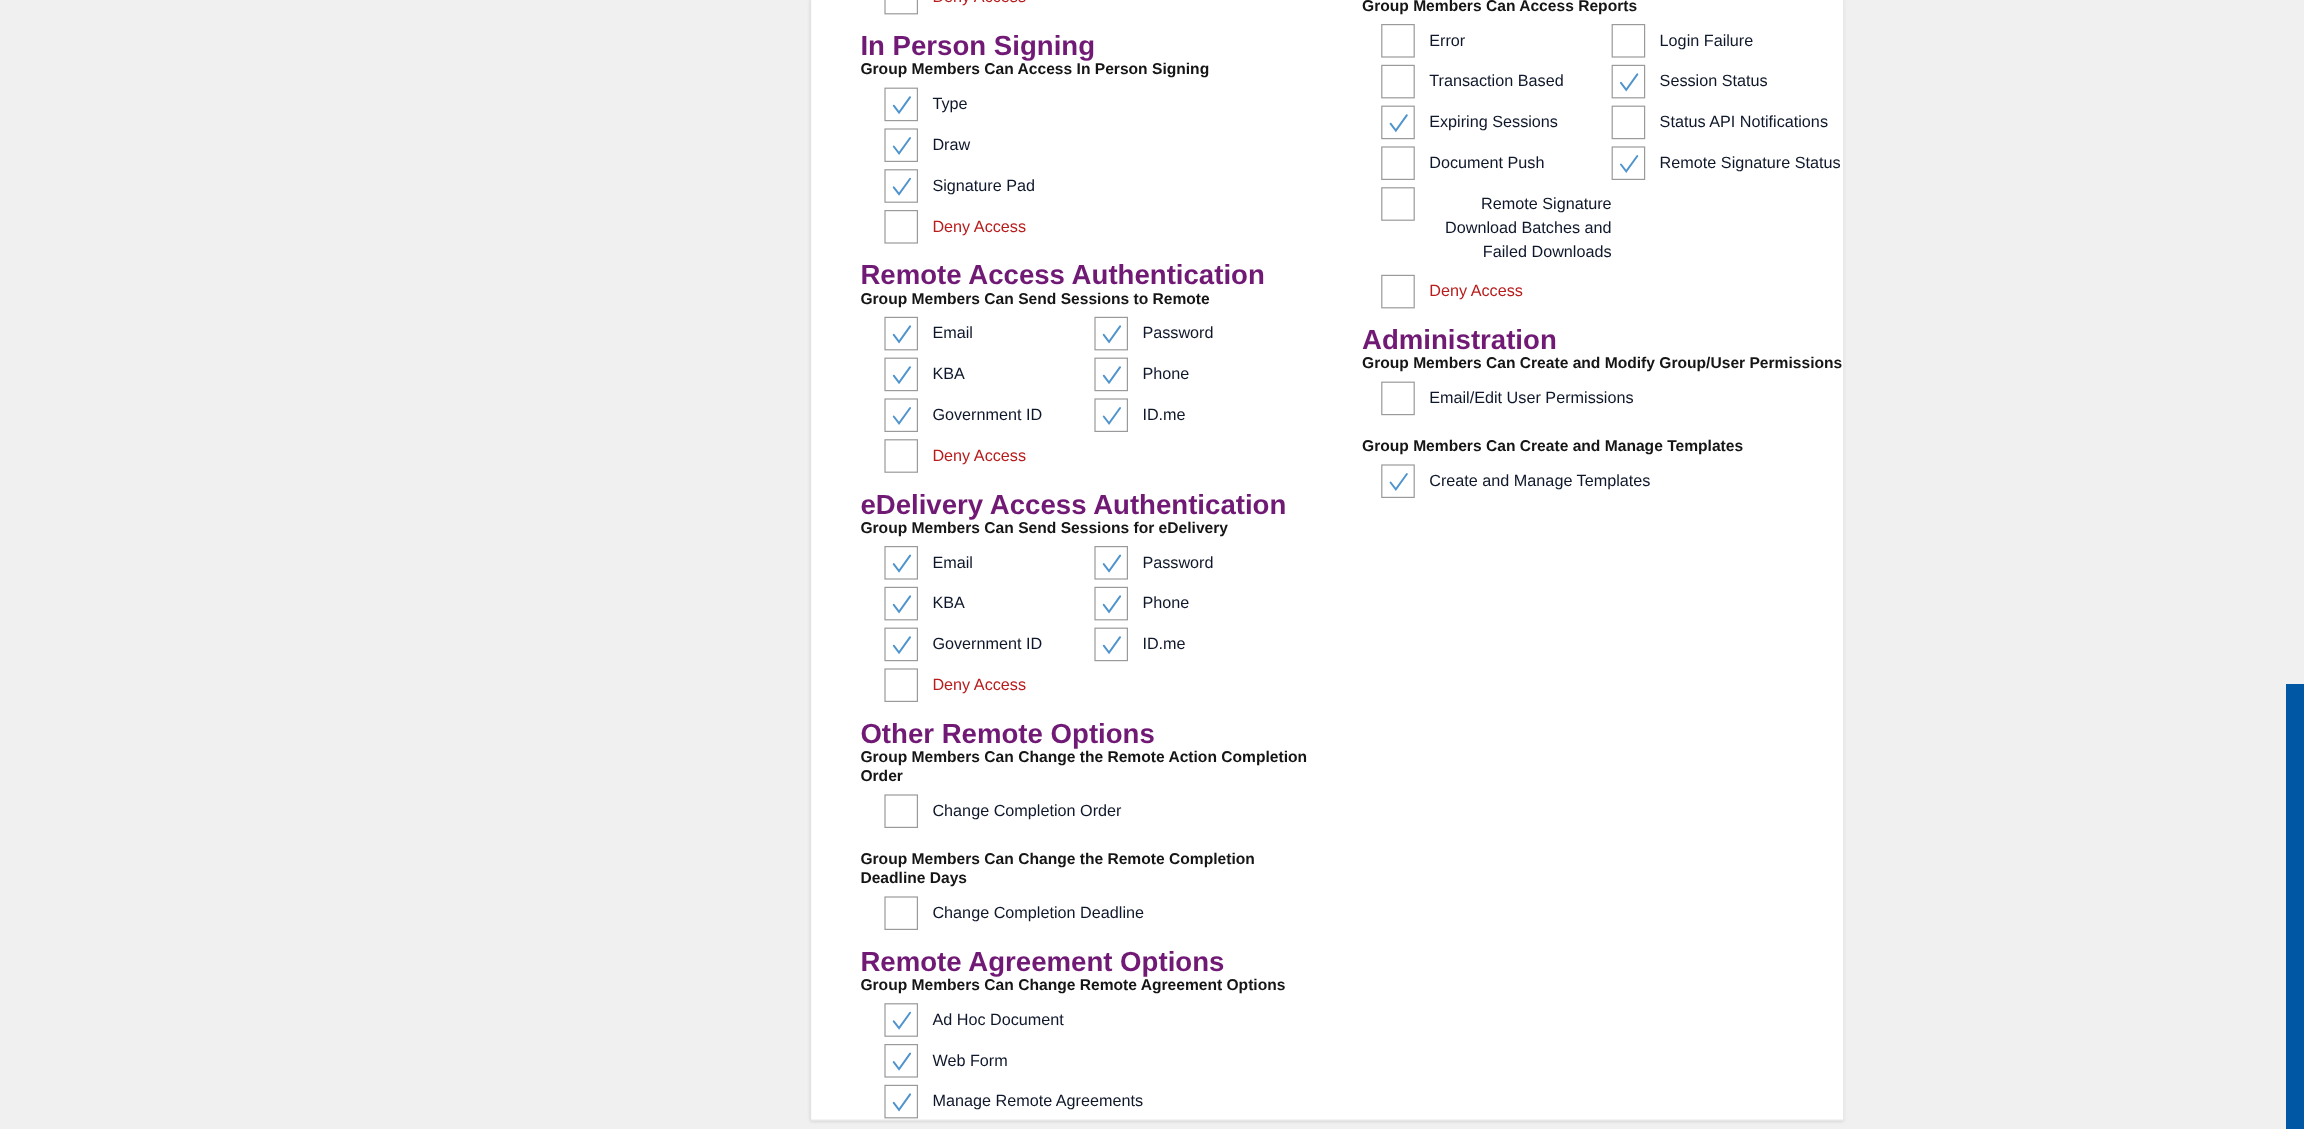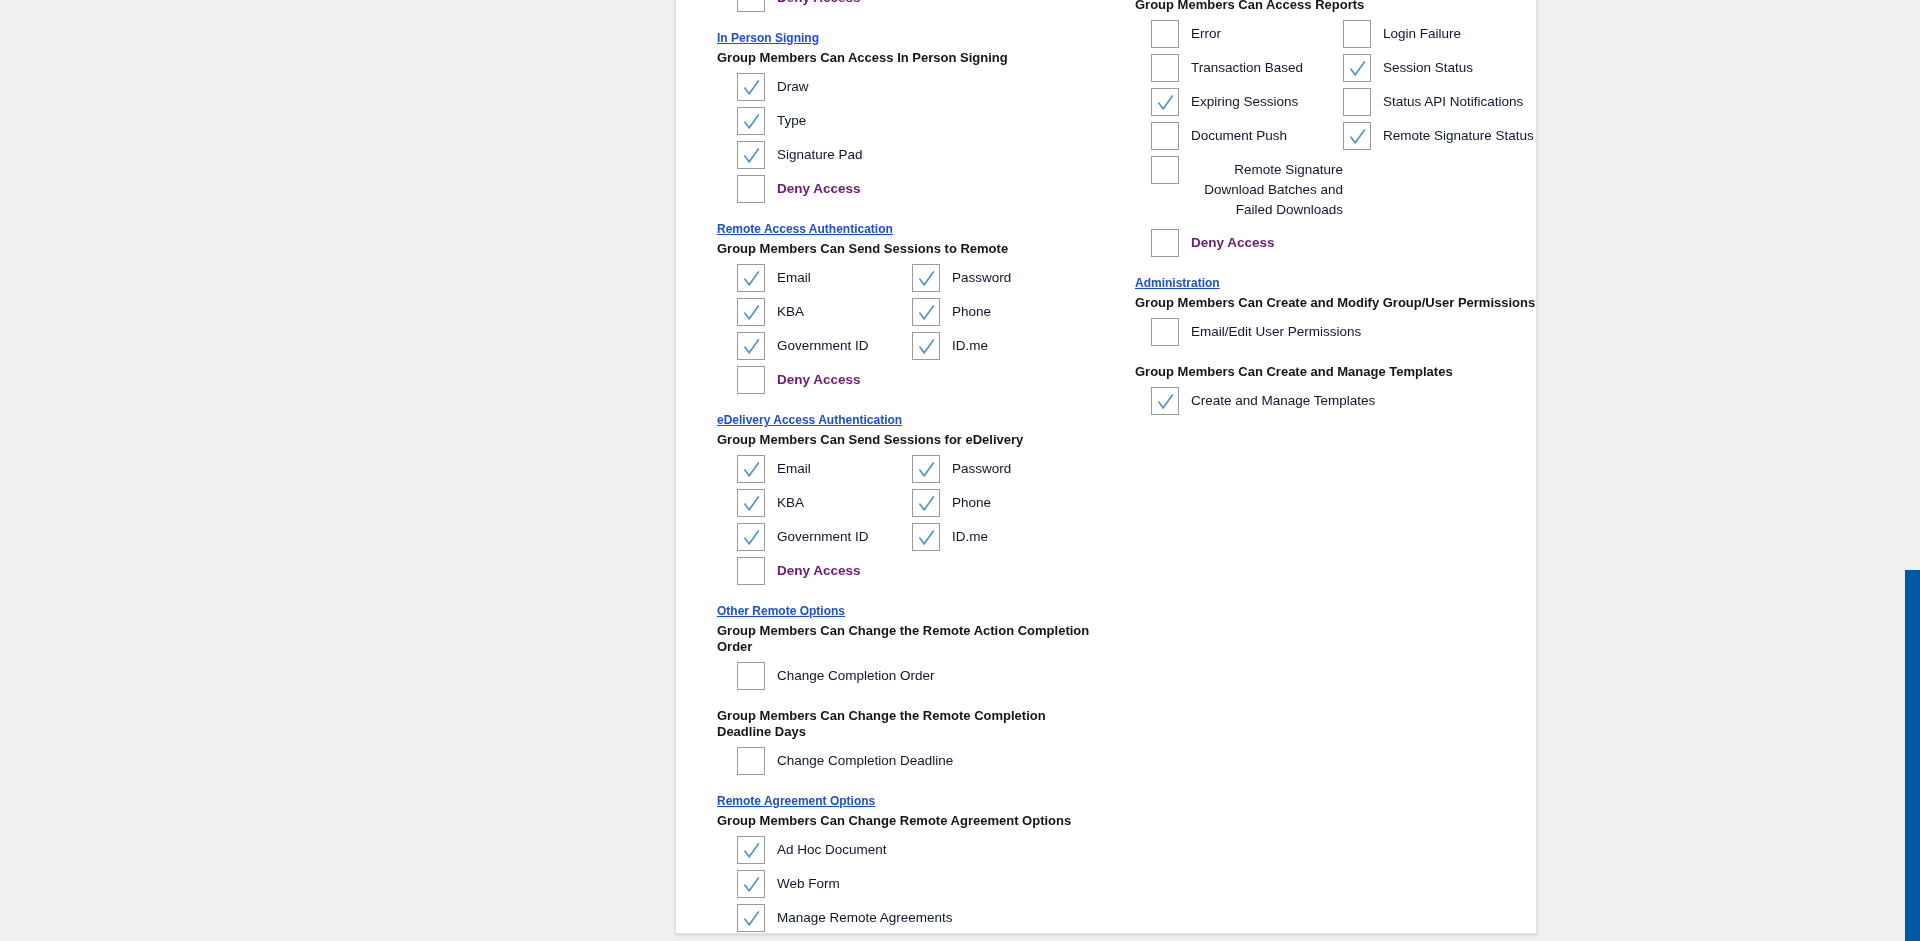--- a/index.html
+++ b/index.html
@@ -16,22 +16,22 @@
     width:862px; height:935px;
     background:#ffffff;
     border:1px solid #e3e3e3; border-top:none;
     box-shadow:0 1px 3px rgba(0,0,0,0.14);
   }
   .col { position:absolute; top:0; }
   .col.left  { left:41px;  width:385px; }
   .col.right { left:459px; width:405px; }
 
   .head {
-    font-size:12px; line-height:20px; font-weight:bold;
-    color:#1d4ed8; margin:10px 0 2px;text-decoration:underline;
+    font-size:23px; line-height:20px; font-weight:bold;
+    color:#701a75; margin:10px 0 2px;
   }
   .sub {
     font-size:13px; line-height:16px; font-weight:bold;
     color:#151515; margin:0 0 7px;
   }
   .grid { display:grid; margin:0 0 6px 20px; grid-template-columns:1fr; }
   .col.right .grid { margin-left:16px; }
   .grid.cols2 { grid-template-columns:175px 1fr; }
   .col.right .grid.cols2 { grid-template-columns:192px 1fr; }
   .grid + .sub { margin-top:12px; }
@@ -47,21 +47,21 @@
     border:1px solid #9a9a9a; background:#ffffff;
     display:flex; align-items:center; justify-content:center;
   }
   .box svg { width:23px; height:23px; display:block; }
 
   .lbl {
     margin-left:12px; font-size:13.5px; line-height:20px;
     color:#0f172a; padding-top:3px; padding-bottom:3px;
   }
   .row.multiline .lbl { max-width:152px; padding-top:4px; }
-  .lbl.muted { color:#701a75;font-weight:bold; }
+  .lbl.muted { color:#b91c1c; }
 
   .edge-strip {
     position:absolute; right:0; top:570px;
     width:15px; height:371px;
     background:#0057a3;
   }
 </style>
 </head>
 <body>
 
@@ -76,29 +76,29 @@
       <section class="sec">
         <h2 class="head">In Person Signing</h2>
         <h3 class="sub">Group Members Can Access In Person Signing</h3>
         <div class="grid cols1">
           <div class="row">
             <span class="box">
               <svg viewBox="0 0 24 24">
                 <path d="M5 12.6 L9.6 18.6 L19.2 5.2" fill="none" stroke="#4f94cd" stroke-width="1.7" stroke-linecap="round"></path>
               </svg>
             </span>
+            <span class="lbl">Type</span>
+          </div>
+          <div class="row">
+            <span class="box">
+              <svg viewBox="0 0 24 24">
+                <path d="M5 12.6 L9.6 18.6 L19.2 5.2" fill="none" stroke="#4f94cd" stroke-width="1.7" stroke-linecap="round"></path>
+              </svg>
+            </span>
             <span class="lbl">Draw</span>
-          </div>
-          <div class="row">
-            <span class="box">
-              <svg viewBox="0 0 24 24">
-                <path d="M5 12.6 L9.6 18.6 L19.2 5.2" fill="none" stroke="#4f94cd" stroke-width="1.7" stroke-linecap="round"></path>
-              </svg>
-            </span>
-            <span class="lbl">Type</span>
           </div>
           <div class="row">
             <span class="box">
               <svg viewBox="0 0 24 24">
                 <path d="M5 12.6 L9.6 18.6 L19.2 5.2" fill="none" stroke="#4f94cd" stroke-width="1.7" stroke-linecap="round"></path>
               </svg>
             </span>
             <span class="lbl">Signature Pad</span>
           </div>
           <div class="row">

